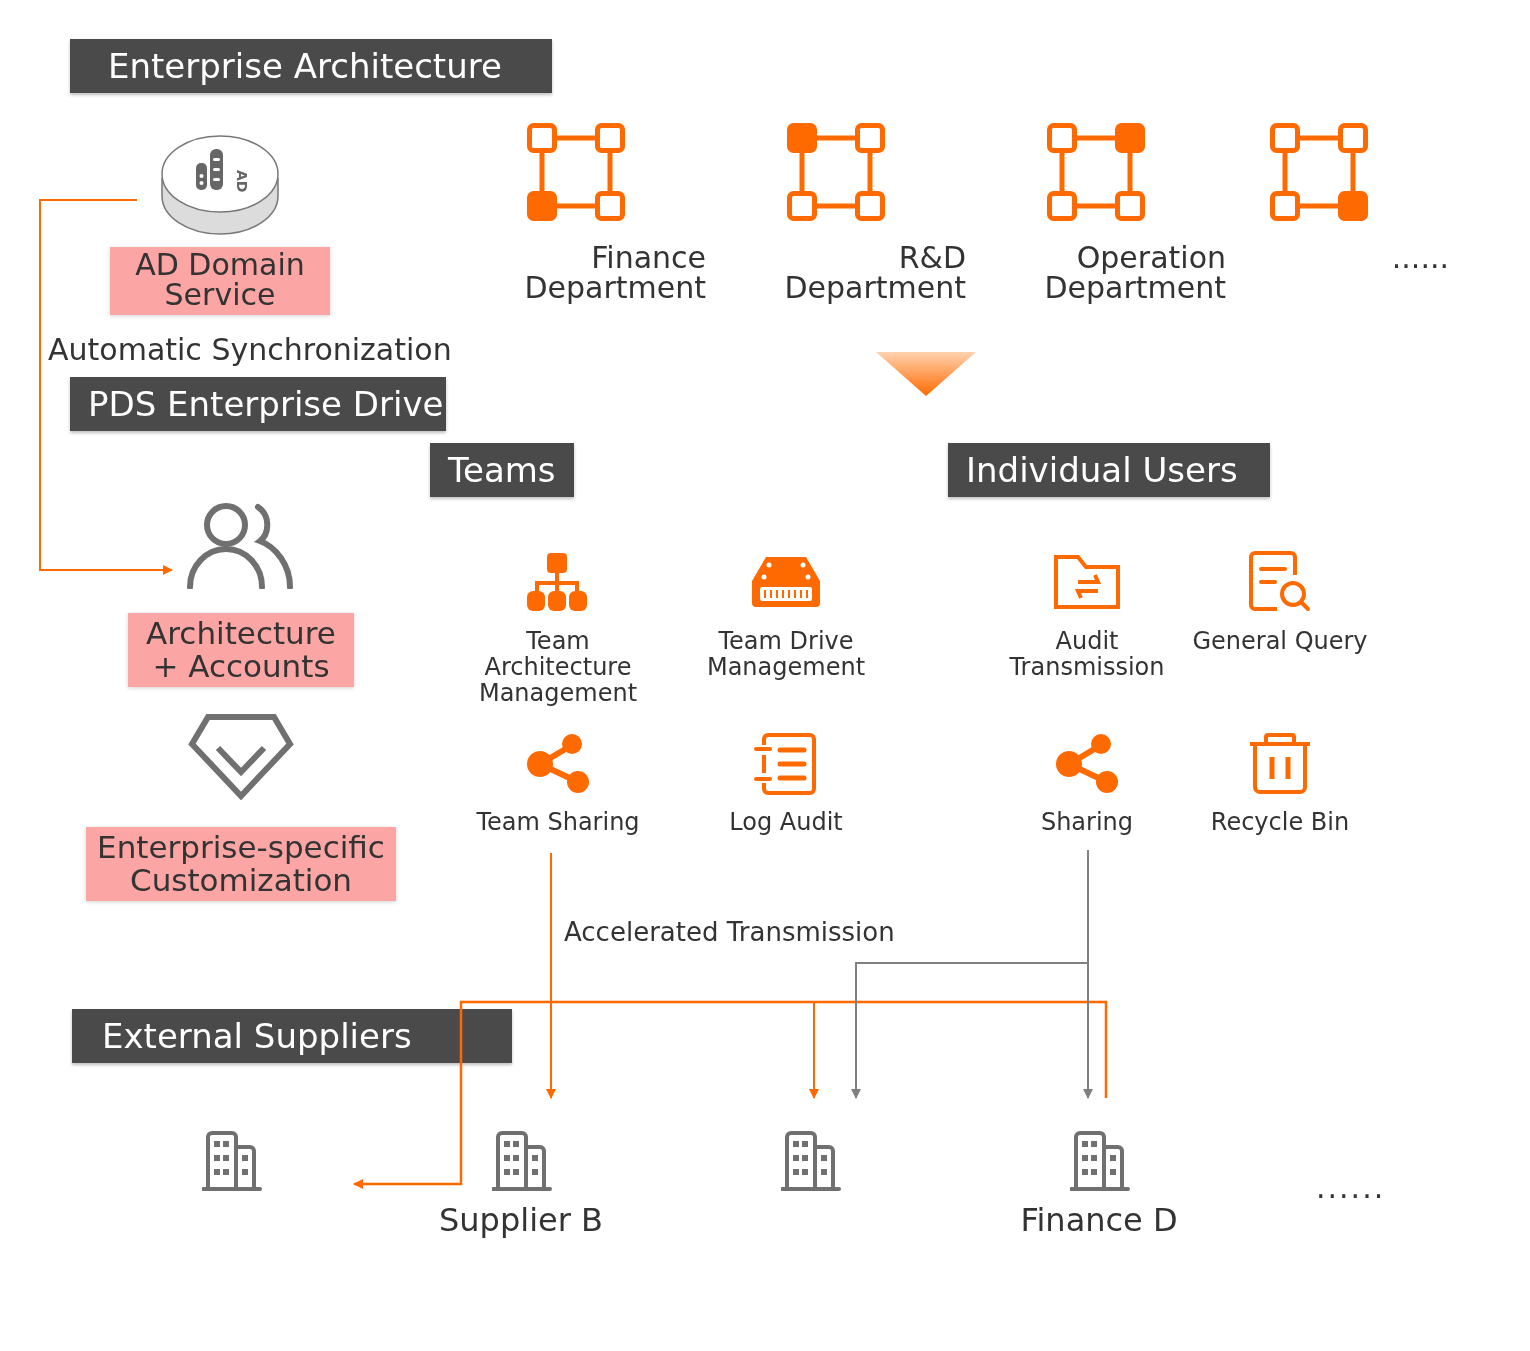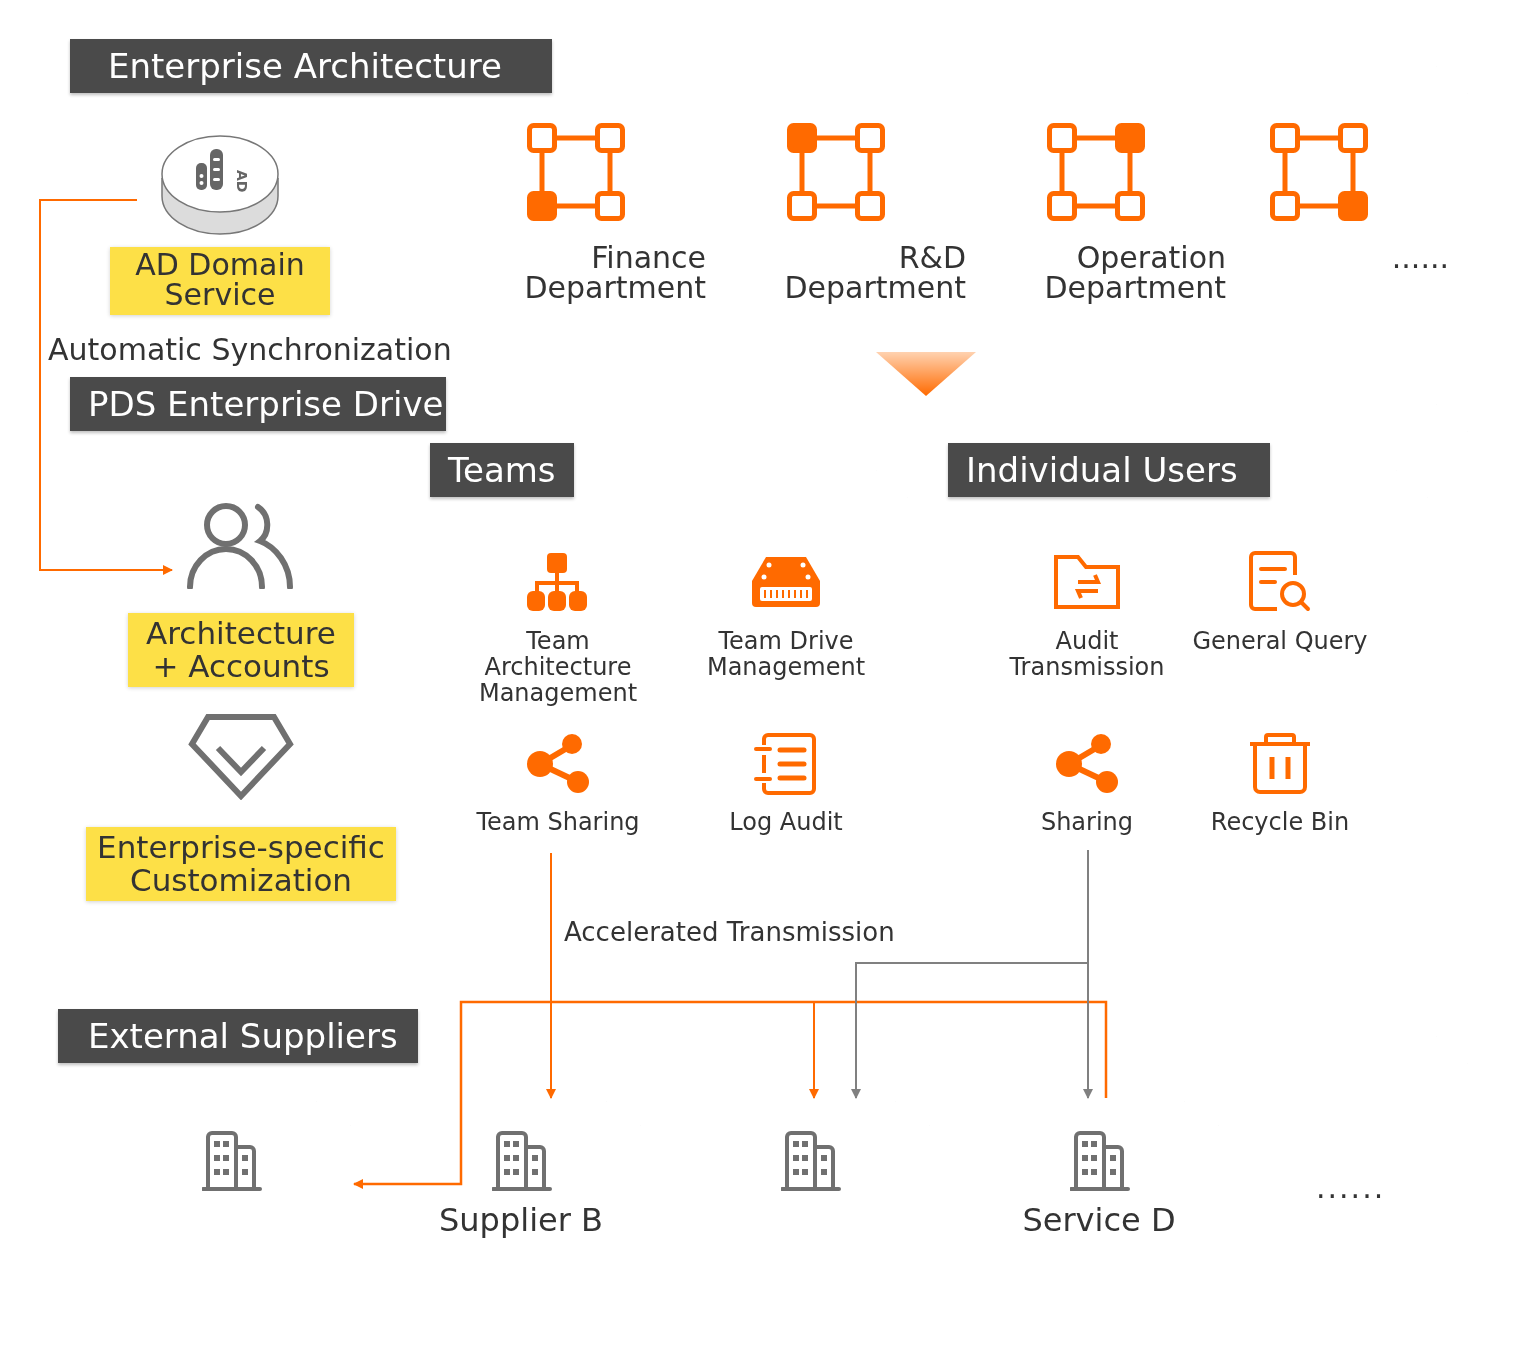--- a/index.html
+++ b/index.html
@@ -8,21 +8,21 @@
   .abs { position:absolute; }
   .panel { position:absolute; background:#ffffff;
            box-shadow: 0 0 6px rgba(0,0,0,0.10);
            clip-path: polygon(0 0, calc(100% - 32px) 0, 100% 28px, 100% 100%, 0 100%, 0 0); }
   .tag { position:absolute; background:#4a4a4a; color:#ffffff; font-size:34px;
          line-height:54px; height:54px; padding:0 0 0 0; box-shadow:0 2px 3px rgba(0,0,0,0.25);
          white-space:nowrap; }
   .tag span { display:block; padding:0 18px; }
   .label { position:absolute; text-align:right; font-size:27px; line-height:28px; color:#333333; white-space:pre-line; }
   .label-sm { position:absolute; text-align:center; font-size:24px; line-height:26px; color:#333333; white-space:pre-line; }
-  .card-label { position:absolute; background:#fde047; box-shadow:0 1px 4px rgba(0,0,0,0.18);
+  .card-label { position:absolute; background:#fca5a5; box-shadow:0 1px 4px rgba(0,0,0,0.18);
                 text-align:center; font-size:30px; line-height:32px; color:#333333; white-space:pre-line; }
   .icon { position:absolute; }
   .supplier { position:absolute; width:240px; height:170px; background:#ffffff;
               box-shadow:0 0 5px rgba(0,0,0,0.12);
               clip-path: polygon(0 0, 205px 0, 240px 25px, 240px 170px, 0 170px); }
   .supplier-name { position:absolute; left:0; width:240px; top:100px; text-align:center; font-size:32px; color:#333333; }
   .dots { position:absolute; font-size:30px; color:#333333; letter-spacing:2px; }
 </style>
 </head>
 <body>
@@ -221,21 +221,21 @@
 
 <div class="label-sm" style="left:977px; top:628px; width:220px;">Audit
 Transmission</div>
 <div class="label-sm" style="left:1170px; top:628px; width:220px;">General Query</div>
 <div class="label-sm" style="left:977px; top:809px; width:220px;">Sharing</div>
 <div class="label-sm" style="left:1170px; top:809px; width:220px;">Recycle Bin</div>
 
 <div class="abs" style="left:564px; top:917px; font-size:26px; color:#333;">Accelerated Transmission</div>
 
 <div class="panel" style="left:70px; top:1036px; width:1398px; height:270px;"></div>
-<div class="tag" style="left:58px; top:1009px; width:360px;">
+<div class="tag" style="left:72px; top:1009px; width:440px;">
   <span style="padding-left:30px;">External Suppliers</span>
 </div>
 
 <div id="supplier-row">
     <div class="supplier" style="left: 111px; top: 1101px;">
       <svg class="icon" style="left:91px; top:30px;" width="60" height="60" viewBox="0 0 60 60">
          <path d="M6 58 L6 6 A4 4 0 0 1 10 2 L30 2 A4 4 0 0 1 34 6 L34 58" fill="none" stroke="#707070" stroke-width="4"></path>
          <path d="M34 16 L48 16 A4 4 0 0 1 52 20 L52 58" fill="none" stroke="#707070" stroke-width="4"></path>
          <line x1="1" y1="58" x2="58" y2="58" stroke="#707070" stroke-width="4" stroke-linecap="round"></line>
          <g fill="#707070">
@@ -294,21 +294,21 @@
            <rect x="12" y="10" width="6" height="6"></rect>
           <rect x="21" y="10" width="6" height="6"></rect>
            <rect x="12" y="24" width="6" height="6"></rect>
           <rect x="21" y="24" width="6" height="6"></rect>
           <rect x="40" y="24" width="6" height="6"></rect>
            <rect x="12" y="38" width="6" height="6"></rect>
           <rect x="21" y="38" width="6" height="6"></rect>
           <rect x="40" y="38" width="6" height="6"></rect>
          </g>
        </svg>
-       <div class="supplier-name">Service D</div>
+       <div class="supplier-name">Finance D</div>
     </div>
   </div>
 
 <div class="dots" style="left:1316px; top:1170px;">......</div>
 
 <svg class="abs" style="left:0; top:0; pointer-events:none;" width="1530" height="1351" viewBox="0 0 1530 1351">
   <defs>
     <marker id="arrO" markerWidth="10" markerHeight="10" refX="9" refY="5" orient="auto" markerUnits="userSpaceOnUse">
       <path d="M0,0 L10,5 L0,10 Z" fill="#ff6a00"></path>
     </marker>

